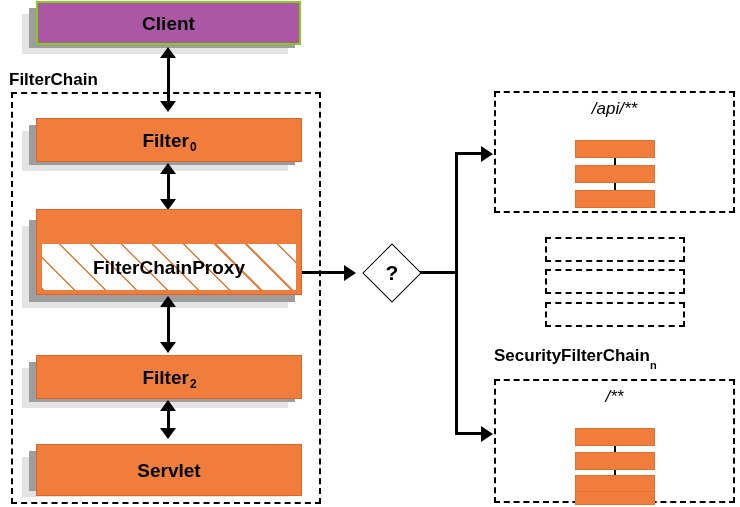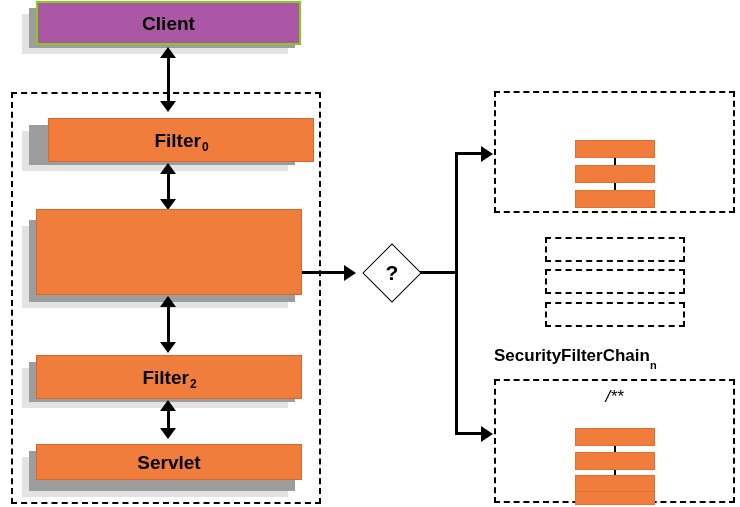--- a/index.html
+++ b/index.html
@@ -71,58 +71,64 @@
   <div class="abs sh-light" style="left:22px;top:14px;width:266px;height:40px;"></div>
   <div class="abs sh-dark" style="left:29px;top:8px;width:266px;height:40px;"></div>
   <div class="abs node purple" style="left:36px;top:1px;width:265px;height:44px;">
     <span class="node-label">Client</span>
   </div>
 
   <div class="abs arr-up" style="left:160px;top:47px;"></div>
   <div class="abs vline" style="left:167px;top:56px;height:46px;"></div>
   <div class="abs arr-down" style="left:160px;top:101px;"></div>
 
+  <div class="abs caption" style="left:9px;top:71px;">
+    <span>FilterChain</span>
+  </div>
   <div class="abs dashed" style="left:11px;top:92px;width:310px;height:412px;"></div>
 
   <div class="abs sh-light" style="left:22px;top:131px;width:266px;height:40px;"></div>
   <div class="abs sh-dark" style="left:29px;top:125px;width:266px;height:40px;"></div>
-  <div class="abs node orange" style="left:48px;top:118px;width:266px;height:44px;">
+  <div class="abs node orange" style="left:36px;top:118px;width:266px;height:44px;">
     <span class="node-label">
       <span>Filter</span><sub>0</sub>
     </span>
   </div>
 
   <div class="abs arr-up" style="left:160px;top:163px;"></div>
   <div class="abs vline" style="left:167px;top:172px;height:28px;"></div>
   <div class="abs arr-down" style="left:160px;top:199px;"></div>
 
   <div class="abs sh-light" style="left:22px;top:226px;width:266px;height:82px;"></div>
   <div class="abs sh-dark" style="left:29px;top:220px;width:266px;height:82px;"></div>
   <div class="abs node orange" style="left:36px;top:209px;width:266px;height:86px;display:block;">
+    <div class="hatch" style="position:absolute;left:5px;top:34px;right:5px;height:46px;">
+      <span class="node-label">FilterChainProxy</span>
+    </div>
   </div>
 
   <div class="abs arr-up" style="left:160px;top:296px;"></div>
   <div class="abs vline" style="left:167px;top:305px;height:38px;"></div>
   <div class="abs arr-down" style="left:160px;top:342px;"></div>
 
   <div class="abs sh-light" style="left:22px;top:368px;width:266px;height:40px;"></div>
   <div class="abs sh-dark" style="left:29px;top:362px;width:266px;height:40px;"></div>
   <div class="abs node orange" style="left:36px;top:355px;width:266px;height:44px;">
     <span class="node-label">
       <span>Filter</span><sub>2</sub>
     </span>
   </div>
 
   <div class="abs arr-up" style="left:160px;top:400px;"></div>
   <div class="abs vline" style="left:167px;top:409px;height:20px;"></div>
   <div class="abs arr-down" style="left:160px;top:428px;"></div>
 
   <div class="abs sh-light" style="left:22px;top:457px;width:266px;height:40px;"></div>
   <div class="abs sh-dark" style="left:29px;top:451px;width:266px;height:40px;"></div>
-  <div class="abs node orange" style="left:36px;top:444px;width:266px;height:36px;">
+  <div class="abs node orange" style="left:36px;top:444px;width:266px;height:52px;">
     <span class="node-label">Servlet</span>
   </div>
 
   <div class="abs hline" style="left:302px;top:271px;width:44px;"></div>
   <div class="abs arr-right" style="left:344px;top:265px;"></div>
 
   <div class="abs" style="left:364px;top:245px;width:56px;height:56px;
               display:flex;align-items:center;justify-content:center;">
     <div class="diamond"></div>
     <span class="abs diamond-label" style="left:0;top:0;width:56px;height:56px;display:flex;
@@ -132,20 +138,23 @@
   <div class="abs hline" style="left:420px;top:271px;width:38px;"></div>
   <div class="abs vline" style="left:455px;top:152px;height:283px;"></div>
 
   <div class="abs hline" style="left:455px;top:152px;width:30px;"></div>
   <div class="abs arr-right" style="left:481px;top:146px;"></div>
 
   <div class="abs hline" style="left:455px;top:432px;width:30px;"></div>
   <div class="abs arr-right" style="left:481px;top:426px;"></div>
 
   <div class="abs dashed" style="left:494px;top:91px;width:241px;height:122px;"></div>
+  <div class="abs pattern" style="left:494px;top:99px;width:241px;">
+    <span>/api/**</span>
+  </div>
 
   <div class="abs barlink" style="left:614px;top:152px;width:2px;height:20px;"></div>
   <div class="abs barlink" style="left:614px;top:173px;width:2px;height:20px;"></div>
   <div class="abs bar" style="left:575px;top:140px;width:80px;height:18px;"></div>
   <div class="abs bar" style="left:575px;top:165px;width:80px;height:18px;"></div>
   <div class="abs bar" style="left:575px;top:190px;width:80px;height:18px;"></div>
 
   <div class="abs dashed-thin" style="left:545px;top:237px;width:140px;height:25px;"></div>
   <div class="abs dashed-thin" style="left:545px;top:269px;width:140px;height:25px;"></div>
   <div class="abs dashed-thin" style="left:545px;top:302px;width:140px;height:25px;"></div>

